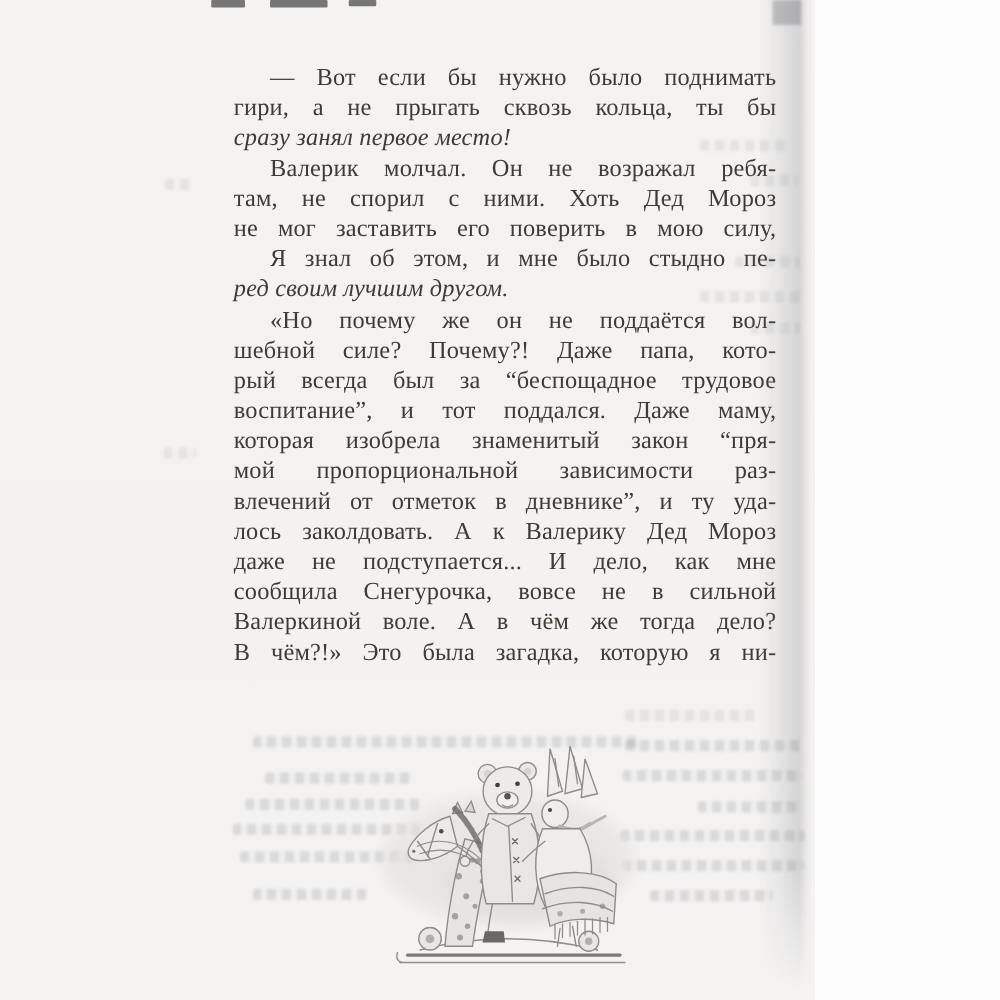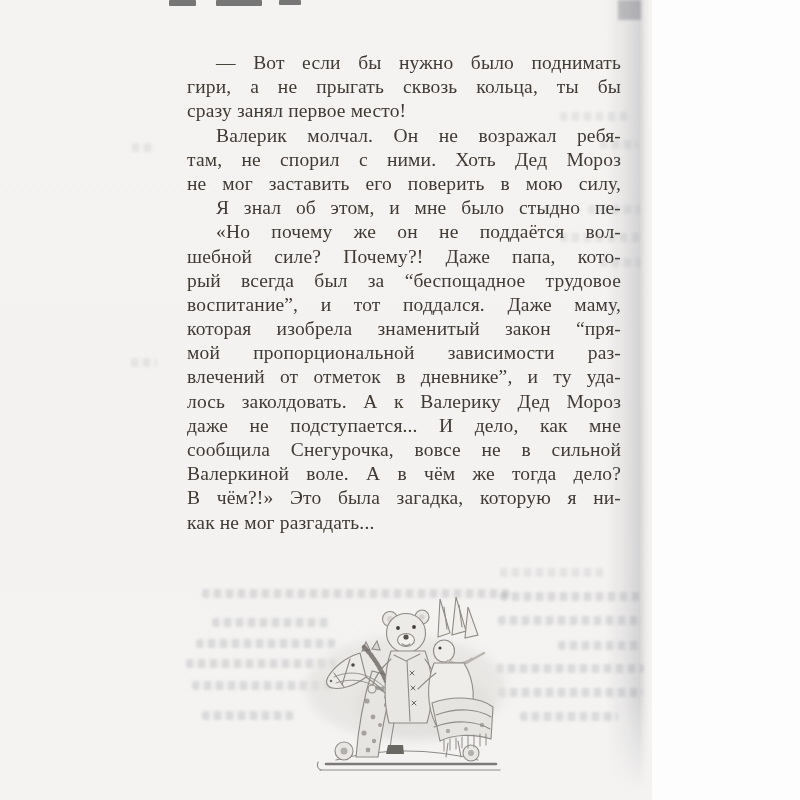--- a/index.html
+++ b/index.html
@@ -11,21 +11,21 @@
   .edge-shadow{position:absolute;left:606px;top:0;width:44px;height:792px;
         background:linear-gradient(90deg, rgba(120,120,130,0) 0%, rgba(118,118,128,0.10) 40%,
                    rgba(105,105,116,0.22) 76%, rgba(110,110,120,0.06) 90%, rgba(255,255,255,0) 100%);
         -webkit-mask:linear-gradient(180deg,#000 88%,transparent 100%);
         mask:linear-gradient(180deg,#000 88%,transparent 100%);}
   .topmark{position:absolute;top:0;height:6px;background:#616161;filter:blur(0.6px);opacity:.85;border-radius:1px;}
   .cornermark{position:absolute;left:618px;top:0;width:23px;height:20px;background:#a7a7ac;filter:blur(1.4px);opacity:.65;}
   .textblock{position:absolute;left:187px;top:51px;width:434px;color:#403a35;
         font-size:19.5px;line-height:24.2px;letter-spacing:0.15px;}
   .line{height:24.2px;text-align:justify;text-align-last:justify;overflow:visible;white-space:nowrap0;}
-  .line.plast{text-align-last:left;}
+  .line.plast{text-align-last:left;font-style:italic;}
   .line.indent{text-indent:29px;}
   .ghost{position:absolute;height:9px;border-radius:3px;filter:blur(1.4px);opacity:.45;
         background:repeating-linear-gradient(90deg, rgba(104,104,118,.40) 0 7px, rgba(104,104,118,.06) 7px 12px);}
   .ghost.weak{opacity:.28;}
   .illustration{position:absolute;left:298px;top:593px;width:215px;height:188px;}
 </style>
 </head>
 <body>
 
 <div class="stage">
@@ -38,33 +38,33 @@
   <div class="cornermark"></div>
 
   <div class="textblock">
     <div class="line indent">— Вот если бы нужно было поднимать</div>
     <div class="line">гири, а не прыгать сквозь кольца, ты бы</div>
     <div class="line plast">сразу занял первое место!</div>
     <div class="line indent">Валерик молчал. Он не возражал ребя-</div>
     <div class="line">там, не спорил с ними. Хоть Дед Мороз</div>
     <div class="line">не мог заставить его поверить в мою силу,</div>
     <div class="line indent">Я знал об этом, и мне было стыдно пе-</div>
+    <div class="line plast">ред своим лучшим другом.</div>
     <div class="line indent">«Но почему же он не поддаётся вол-</div>
     <div class="line">шебной силе? Почему?! Даже папа, кото-</div>
     <div class="line">рый всегда был за “беспощадное трудовое</div>
     <div class="line">воспитание”, и тот поддался. Даже маму,</div>
     <div class="line">которая изобрела знаменитый закон “пря-</div>
     <div class="line">мой пропорциональной зависимости раз-</div>
     <div class="line">влечений от отметок в дневнике”, и ту уда-</div>
     <div class="line">лось заколдовать. А к Валерику Дед Мороз</div>
     <div class="line">даже не подступается... И дело, как мне</div>
     <div class="line">сообщила Снегурочка, вовсе не в сильной</div>
     <div class="line">Валеркиной воле. А в чём же тогда дело?</div>
     <div class="line">В чём?!» Это была загадка, которую я ни-</div>
-    <div class="line plast">как не мог разгадать...</div>
   </div>
 
   <div class="ghost weak" style="left:560px;top:112px;width:70px;"></div>
   <div class="ghost weak" style="left:600px;top:140px;width:38px;"></div>
   <div class="ghost weak" style="left:543px;top:206px;width:26px;height:6px;"></div>
   <div class="ghost weak" style="left:588px;top:205px;width:52px;"></div>
   <div class="ghost weak" style="left:560px;top:233px;width:80px;"></div>
   <div class="ghost weak" style="left:600px;top:258px;width:40px;"></div>
   <div class="ghost weak" style="left:132px;top:143px;width:22px;"></div>
   <div class="ghost weak" style="left:131px;top:358px;width:26px;"></div>

